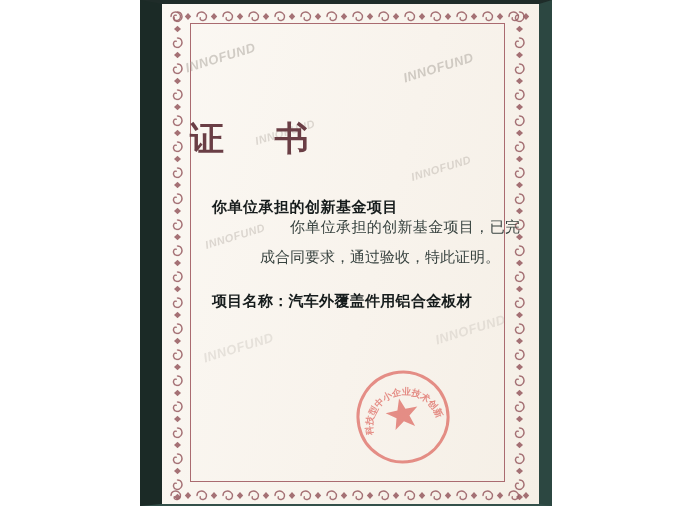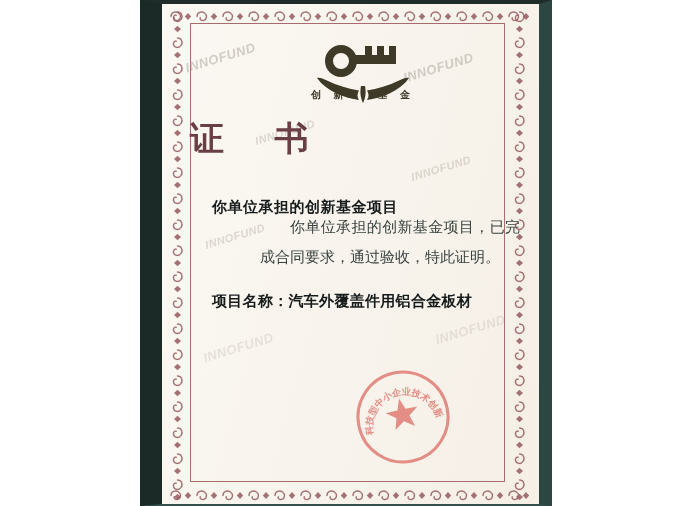--- a/index.html
+++ b/index.html
@@ -140,44 +140,20 @@
       <div class="inner-frame"></div>
 
       <span class="wm wm1">INNOFUND</span>
       <span class="wm wm2">INNOFUND</span>
       <span class="wm wm3 small">INNOFUND</span>
       <span class="wm wm4 small">INNOFUND</span>
       <span class="wm wm5 small">INNOFUND</span>
       <span class="wm wm6 faint">INNOFUND</span>
       <span class="wm wm7 faint">INNOFUND</span>
 
-      <div class="logo">
-        <svg width="112" height="62" viewBox="0 0 112 62">
-          <g fill="#3e3a27">
-
-            <circle cx="34" cy="19" r="12" fill="none" stroke="#3e3a27" stroke-width="8"></circle>
-
-            <rect x="44" y="13" width="45" height="9"></rect>
-
-            <rect x="58" y="4" width="7" height="10"></rect>
-            <rect x="70" y="4" width="7" height="10"></rect>
-            <rect x="82" y="4" width="7" height="10"></rect>
-          </g>
-
-          <g fill="#3e3a27">
-            <path d="M52 58 C38 56 20 50 10 36 C12 35 16 36.5 20 38.5 C30 43.5 42 47 52 48.5 C50 52 50 55 52 58 Z"></path>
-            <path d="M60 58 C74 56 92 50 102 36 C100 35 96 36.5 92 38.5 C82 43.5 70 47 60 48.5 C62 52 62 55 60 58 Z"></path>
-            <path d="M54 44 C53 49 53 55 56 61 C59 55 59 49 58 44 Z"></path>
-          </g>
-        </svg>
-        <div class="logo-captions">
-          <span>创 新</span>
-          <span>基 金</span>
-        </div>
-      </div>
 
 
       <div class="cert-title">证 书</div>
 
       <div class="recipient">你单位承担的创新基金项目</div>
 
       <div class="body-text">你单位承担的创新基金项目，已完成合同要求，通过验收，特此证明。</div>
 
       <div class="project-line">
         <span>项目名称：</span><span>汽车外覆盖件用铝合金板材</span>

